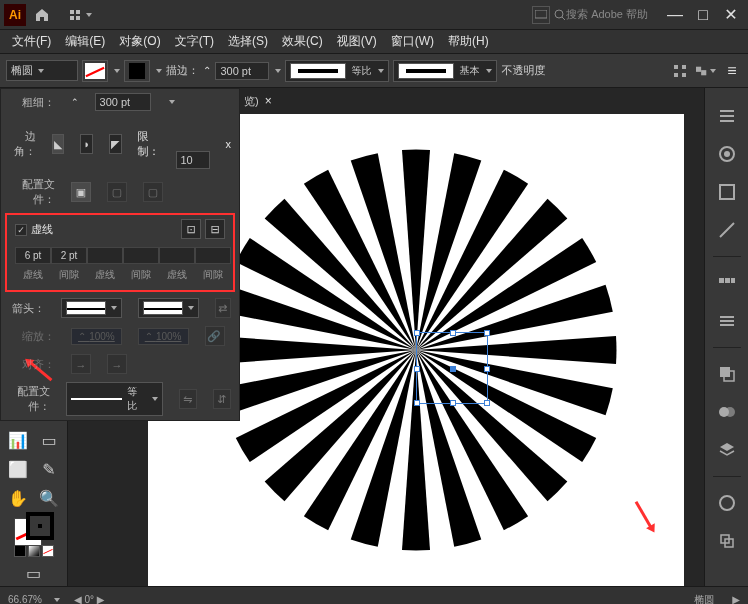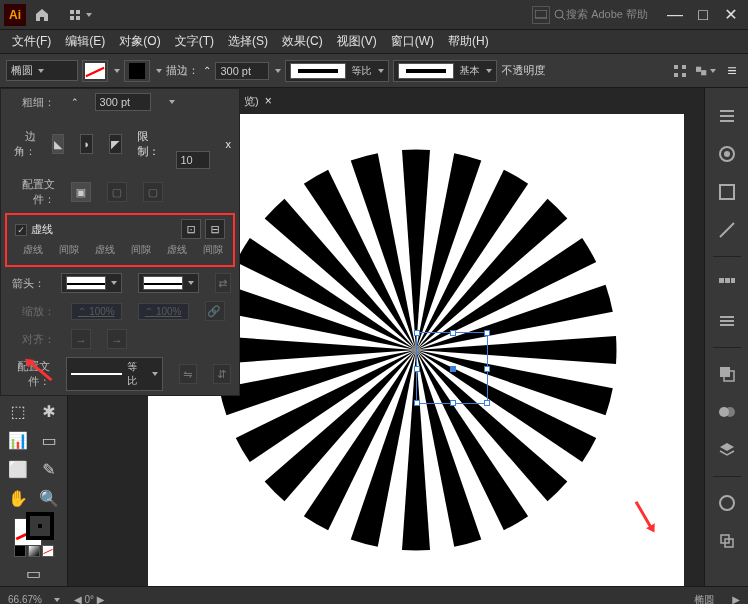--- a/index.html
+++ b/index.html
@@ -310,20 +310,30 @@
       <div class="sp-btn" style="opacity:.4">▢</div>
     </div>
     <div class="dash-highlight">
       <div class="sp-row" style="justify-content:space-between">
         <div><span class="cb checked"></span><span>虚线</span></div>
         <div style="display:flex;gap:4px">
             <div class="sp-btn">⊡</div>
             <div class="sp-btn">⊟</div>
           </div>
       </div>
+      <div class="sp-row" style="padding-left:8px">
+        <div class="dash-inputs">
+          <input value="6 pt" style="">
+          <input value="2 pt" style="">
+          <input value="" style="">
+          <input value="" style="">
+          <input value="" style="">
+          <input value="" style="">
+        </div>
+      </div>
       <div class="sp-row" style="padding-left:8px;padding-top:0">
         <div class="dash-labels">
           <div>虚线</div>
             <div>间隙</div>
           <div>虚线</div>
             <div>间隙</div>
           <div>虚线</div>
             <div>间隙</div>
         </div>
       </div>

